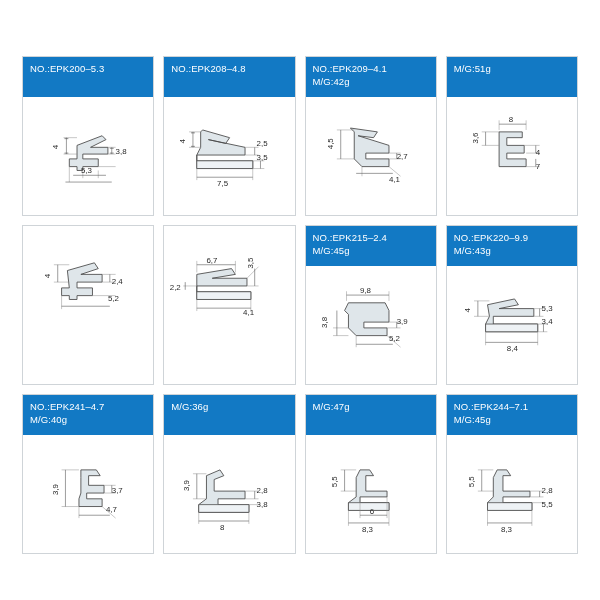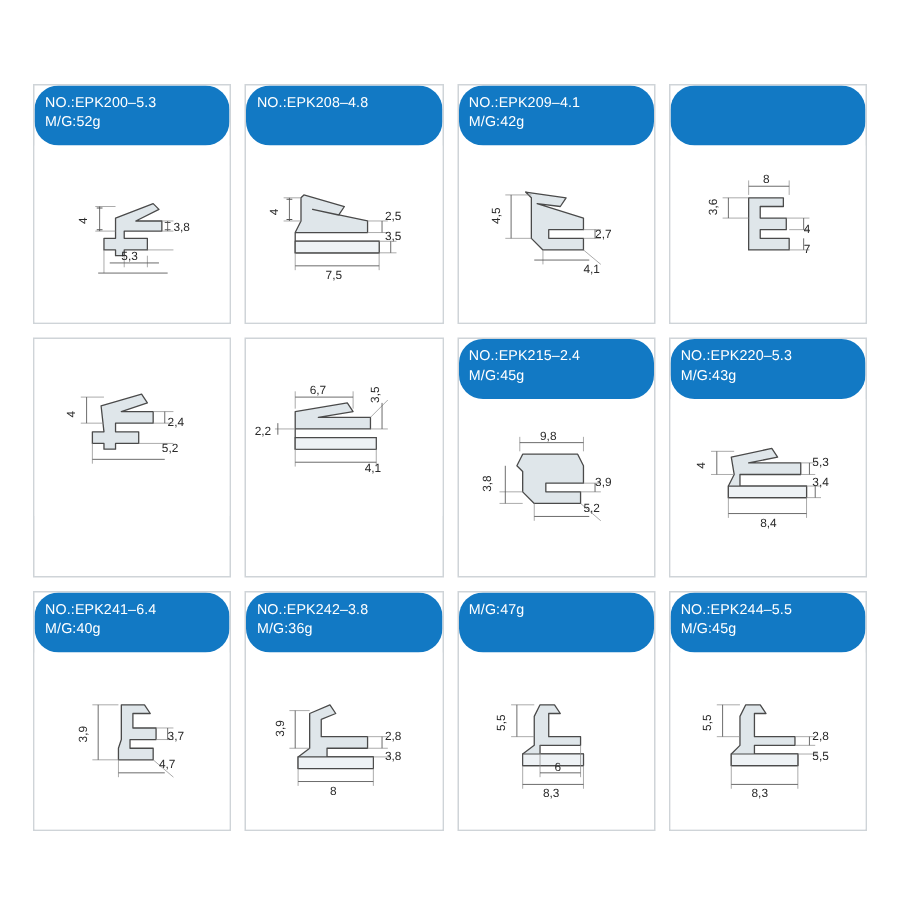--- a/index.html
+++ b/index.html
@@ -32,21 +32,20 @@
     box-sizing: border-box;
     overflow: hidden;
   }
   .card-header {
     background: #1279c4;
     color: #ffffff;
     padding: 6px 7px 5px 7px;
     line-height: 1.32;
     box-sizing: border-box;
     height: 40px;
-    border-radius: 16px;
   }
   .hline {
     font-size: 9.5px;
     letter-spacing: .1px;
     white-space: nowrap;
   }
   .card-body {
     position: relative;
     height: 118px;
     background: #ffffff;
@@ -89,21 +88,20 @@
 </style>
 </head>
 <body>
 
 <div id="sheet">
   <div class="grid">
 
     <div class="card">
       <div class="card-header">
         <div class="hline">NO.:EPK200–5.3</div>
-        <div class="hline">M/G:52g</div>
       </div>
       <div class="card-body">
         <svg viewBox="0 0 135 118">
           <g>
             <path class="prof" d="M56 48 L82 38 L86 42 L70 50 L88 50 L88 57 L62 57 L62 62 L78 62 L78 70 L62 70 L62 74 L56 74 L56 70 L48 70 L48 62 L56 62 Z"></path>
           </g>
           <g class="ext">
             <path d="M56 40 L42 40 M56 57 L42 57 M62 74 L62 82 M78 74 L78 82 M88 50 L96 50 M88 57 L96 57 M48 70 L48 86 M78 70 L96 70"></path>
           </g>
           <g class="dim">
@@ -160,20 +158,21 @@
           </g>
           <text class="dimtxt" x="28" y="52" transform="rotate(-90 28 52)">4,5</text>
           <text class="dimtxt" x="94" y="62">2,7</text>
           <text class="dimtxt" x="86" y="86">4,1</text>
         </svg>
       </div>
     </div>
 
     <div class="card">
       <div class="card-header">
+        <div class="hline">M/G:51g</div>
       </div>
       <div class="card-body">
         <svg viewBox="0 0 135 118">
           <g>
             <path class="prof" d="M54 34 L78 34 L78 40 L62 40 L62 48 L80 48 L80 56 L62 56 L62 62 L82 62 L82 70 L54 70 Z"></path>
           </g>
           <g class="ext">
             <path d="M54 32 L54 22 M82 32 L82 22 M54 34 L36 34 M54 48 L36 48 M82 56 L96 56 M82 70 L96 70 M80 48 L96 48"></path>
           </g>
           <g class="dim">
@@ -246,21 +245,21 @@
           <text class="dimtxt" x="56" y="26">9,8</text>
           <text class="dimtxt" x="94" y="58">3,9</text>
           <text class="dimtxt" x="22" y="62" transform="rotate(-90 22 62)">3,8</text>
           <text class="dimtxt" x="86" y="76">5,2</text>
         </svg>
       </div>
     </div>
 
     <div class="card">
       <div class="card-header">
-        <div class="hline">NO.:EPK220–5.3</div>
+        <div class="hline">NO.:EPK220–9.9</div>
         <div class="hline">M/G:43g</div>
       </div>
       <div class="card-body">
         <svg viewBox="0 0 135 118">
           <g>
             <path class="prof" d="M42 38 L70 32 L74 38 L54 42 L90 42 L90 50 L48 50 L48 58 L94 58 L94 66 L40 66 L40 58 L44 50 Z"></path>
             <path class="prof2" d="M40 58 L94 58 L94 66 L40 66 Z"></path>
           </g>
           <g class="ext">
             <path d="M44 34 L28 34 M44 50 L28 50 M90 42 L100 42 M90 50 L100 50 M94 58 L104 58 M94 66 L104 66 M40 66 L40 80 M94 66 L94 80"></path>
@@ -271,21 +270,21 @@
           <text class="dimtxt" x="24" y="46" transform="rotate(-90 24 46)">4</text>
           <text class="dimtxt" x="98" y="44">5,3</text>
           <text class="dimtxt" x="98" y="58">3,4</text>
           <text class="dimtxt" x="62" y="86">8,4</text>
         </svg>
       </div>
     </div>
 
     <div class="card">
       <div class="card-header">
-        <div class="hline">NO.:EPK241–6.4</div>
+        <div class="hline">NO.:EPK241–4.7</div>
         <div class="hline">M/G:40g</div>
       </div>
       <div class="card-body">
         <svg viewBox="0 0 135 118">
           <g>
             <path class="prof" d="M60 34 L76 34 L80 40 L68 40 L68 50 L84 50 L84 58 L66 58 L66 64 L82 64 L82 72 L58 72 L58 64 L60 58 L60 42 Z"></path>
           </g>
           <g class="ext">
             <path d="M58 34 L40 34 M58 72 L40 72 M84 50 L96 50 M84 58 L96 58 M58 72 L58 84 M82 72 L96 84"></path>
           </g>
@@ -294,21 +293,20 @@
           </g>
           <text class="dimtxt" x="36" y="60" transform="rotate(-90 36 60)">3,9</text>
           <text class="dimtxt" x="92" y="58">3,7</text>
           <text class="dimtxt" x="86" y="78">4,7</text>
         </svg>
       </div>
     </div>
 
     <div class="card">
       <div class="card-header">
-        <div class="hline">NO.:EPK242–3.8</div>
         <div class="hline">M/G:36g</div>
       </div>
       <div class="card-body">
         <svg viewBox="0 0 135 118">
           <g>
             <path class="prof" d="M44 40 L58 34 L62 40 L52 44 L52 56 L84 56 L84 64 L56 64 L56 70 L88 70 L88 78 L36 78 L36 70 L44 64 Z"></path>
             <path class="prof2" d="M36 70 L88 70 L88 78 L36 78 Z"></path>
           </g>
           <g class="ext">
             <path d="M44 38 L30 38 M44 64 L30 64 M84 56 L98 56 M84 64 L98 64 M88 70 L100 70 M36 78 L36 90 M88 78 L88 90"></path>
@@ -342,21 +340,21 @@
           </g>
           <text class="dimtxt" x="32" y="52" transform="rotate(-90 32 52)">5,5</text>
           <text class="dimtxt" x="66" y="80">6</text>
           <text class="dimtxt" x="58" y="98">8,3</text>
         </svg>
       </div>
     </div>
 
     <div class="card">
       <div class="card-header">
-        <div class="hline">NO.:EPK244–5.5</div>
+        <div class="hline">NO.:EPK244–7.1</div>
         <div class="hline">M/G:45g</div>
       </div>
       <div class="card-body">
         <svg viewBox="0 0 135 118">
           <g>
             <path class="prof" d="M52 34 L62 34 L66 40 L58 40 L58 56 L86 56 L86 62 L58 62 L58 68 L88 68 L88 76 L42 76 L42 68 L48 62 L48 42 Z"></path>
             <path class="prof2" d="M42 68 L88 68 L88 76 L42 76 Z"></path>
           </g>
           <g class="ext">
             <path d="M48 34 L32 34 M48 56 L32 56 M86 56 L100 56 M86 62 L100 62 M88 68 L102 68 M42 76 L42 92 M88 76 L88 92"></path>

